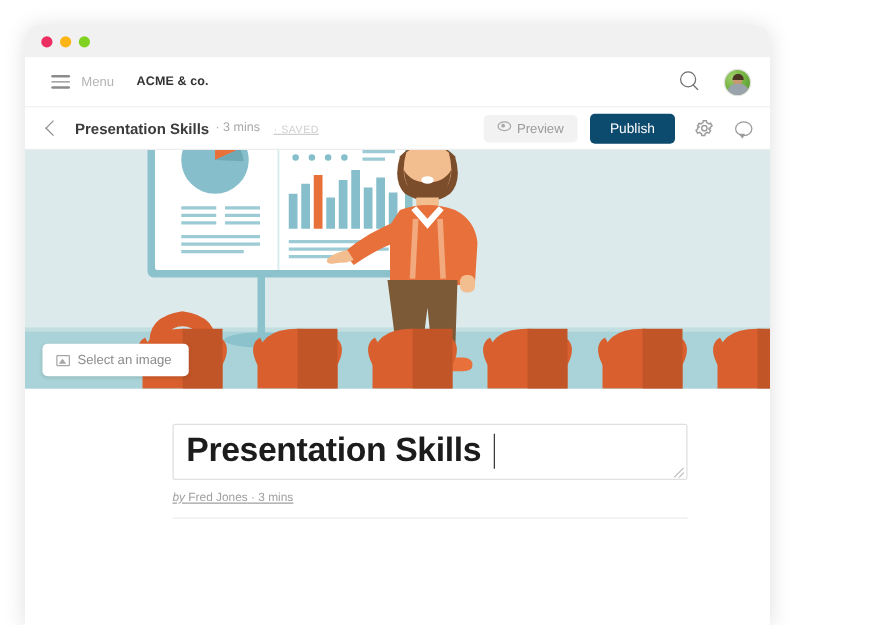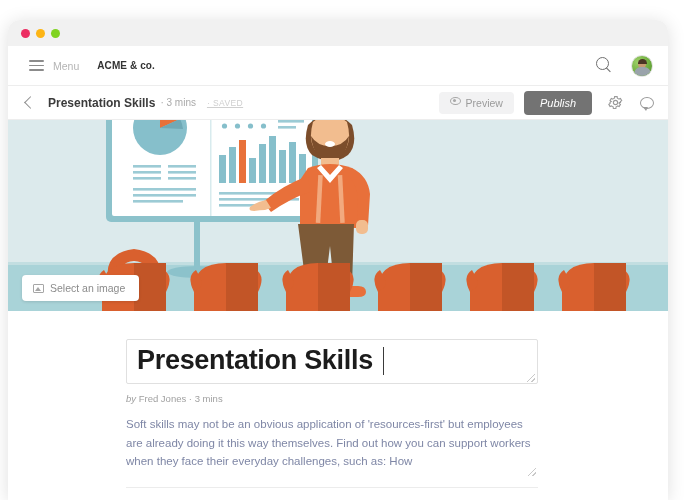--- a/index.html
+++ b/index.html
@@ -6,22 +6,22 @@
   html, body {
     width: 700px; height: 500px;
     background: #ffffff;
     font-family: "Liberation Sans", sans-serif;
     overflow: hidden;
   }
 
   
   .window {
     position: absolute;
-    left: 8px; top: 20px;
-    width: 660px; height: 480px;
+    left: 20px; top: 20px;
+    width: 596px; height: 480px;
     background: #ffffff;
     border-radius: 12px 12px 0 0;
     box-shadow: 0 2px 18px rgba(0,0,0,0.13);
     overflow: hidden;
   }
 
   
   .titlebar {
     height: 26px;
     background: #f1f1f1;
@@ -130,25 +130,24 @@
   .eye {
     width: 11px; height: 8px; border: 1.2px solid #a8a8a8;
     border-radius: 50% 50%; position: relative;
   }
   .eye::after {
     content: ""; position: absolute; left: 50%; top: 50%;
     width: 3px; height: 3px; margin: -1.9px 0 0 -1.9px;
     border-radius: 50%; background: #a8a8a8;
   }
   .btn-publish {
-    background: #737373; border: none; border-radius: 4px;
+    background: #0c4a6e; border: none; border-radius: 4px;
     padding: 6px 16px; margin-left: 10px; cursor: pointer;
     font-size: 11px; color: #ffffff;
     font-family: "Liberation Sans", sans-serif;
-    font-style: italic;
   }
   .gear {
     margin-left: 16px; width: 15px; height: 15px; cursor: pointer;
   }
   .bubble {
     margin-left: 17px; width: 14px; height: 12px; cursor: pointer;
     border: 1.3px solid #9b9b9b; border-radius: 50%;
     position: relative;
   }
   .bubble::after {
@@ -231,20 +230,21 @@
     width: 8px; height: 8px;
     background:
       linear-gradient(135deg, transparent 45%, #c9c9c9 45%, #c9c9c9 55%, transparent 55%),
       linear-gradient(135deg, transparent 72%, #c9c9c9 72%, #c9c9c9 82%, transparent 82%);
   }
 
   .byline {
     margin-top: 9px;
     font-size: 9.5px;
     color: #a0a0a0;
+    text-decoration: underline;
   }
   .byline .by { font-style: italic; }
 
   .body-text {
     margin-top: 11px;
     position: relative;
     font-size: 11.5px;
     line-height: 1.62;
     color: #7f87a6;
     padding-bottom: 6px;
@@ -452,22 +452,18 @@
         <span class="title-caret"></span>
         <span class="resize-grip"></span>
       </div>
 
       <div class="byline">
         <span class="by">by</span>
         <span>Fred Jones</span>
         <span>· 3 mins</span>
       </div>
 
-      <div class="body-text">
-        <span>Soft skills may not be an obvious application of 'resources-first' but employees are already doing it this way themselves. Find out how you can support workers when they face their everyday challenges, such as: How</span>
-        <span class="resize-grip"></span>
-      </div>
 
       <div class="divider"></div>
     </div>
   </div>
 
 </div>
 
 </body></html>

